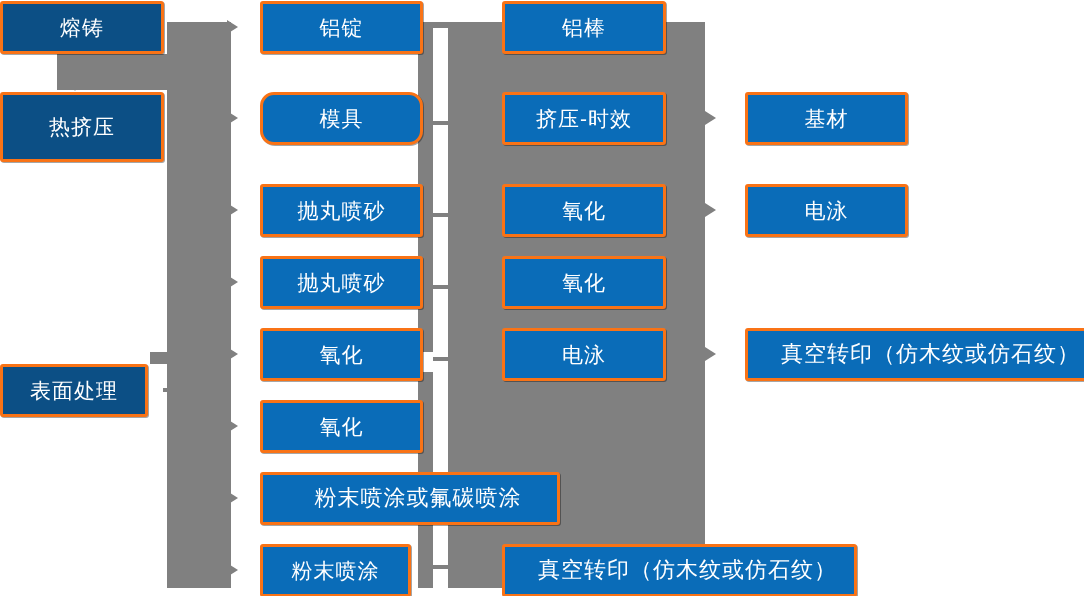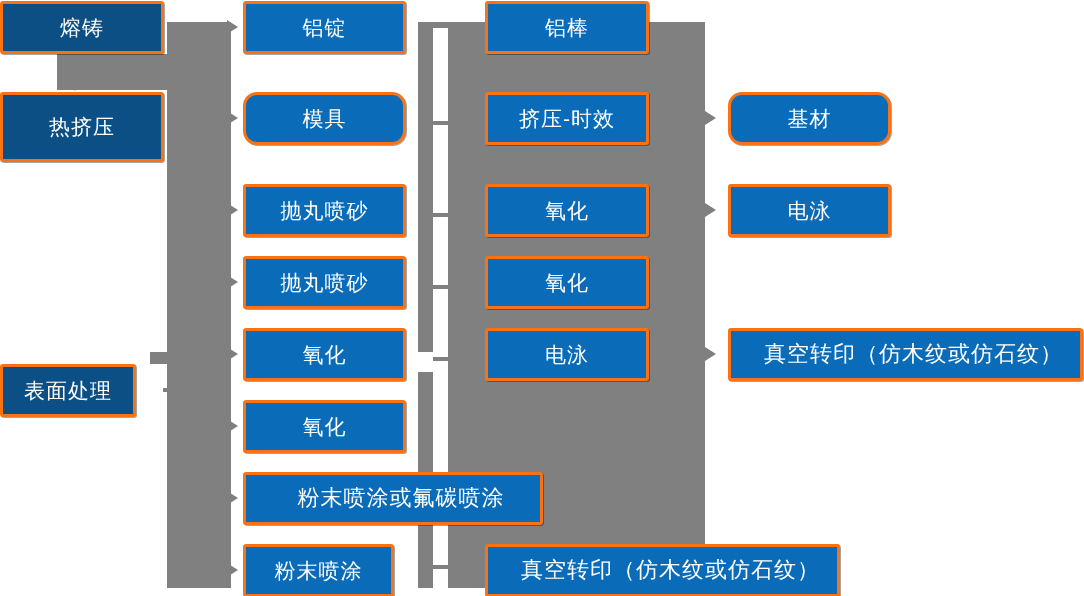--- a/index.html
+++ b/index.html
@@ -57,20 +57,21 @@
     box-shadow: 1px 1px 0 rgba(0,0,0,0.35);
     letter-spacing: 1px;
   }
   .node.dark {
     background: #0c4f85;
     font-size: 21px;
   }
   .node.bright {
     background: #0a6cb8;
     font-size: 21px;
+    margin-left: 17px;
   }
   .node.wide-label {
     font-size: 22px;
     padding-left: 16px;
   }
 </style>
 </head>
 <body>
 
 <div id="canvas">
@@ -112,35 +113,35 @@
   <div style="position:absolute; left:433px; top:569px; width:15px; height:27px; background:#ffffff;"></div>
 
   <div style="position:absolute; left:418px; top:352px; width:15px; height:20px; background:#ffffff;"></div>
 
   <div class="arrow-r" style="left:705px; top:111px;"></div>
   <div class="arrow-r" style="left:705px; top:203px;"></div>
   <div class="arrow-r" style="left:705px; top:347px;"></div>
 
   <div class="node dark" style="left:0px; top:1px; width:164px; height:53px;">熔铸</div>
   <div class="node dark" style="left:0px; top:92px; width:164px; height:70px;">热挤压</div>
-  <div class="node dark" style="left:0px; top:364px; width:136px; height:53px;">表面处理</div>
+  <div class="node dark" style="left:0px; top:364px; width:148px; height:53px;">表面处理</div>
 
   <div class="node bright" style="left:243px; top:1px; width:163px; height:53px;">铝锭</div>
   <div class="node bright" style="left:243px; top:92px; width:163px; height:53px;border-radius:14px;">模具</div>
   <div class="node bright" style="left:243px; top:184px; width:163px; height:53px;">抛丸喷砂</div>
   <div class="node bright" style="left:243px; top:256px; width:163px; height:53px;">抛丸喷砂</div>
   <div class="node bright" style="left:243px; top:328px; width:163px; height:53px;">氧化</div>
   <div class="node bright" style="left:243px; top:400px; width:163px; height:53px;">氧化</div>
   <div class="node bright wide-label" style="left:243px; top:472px; width:300px; height:53px;">粉末喷涂或氟碳喷涂</div>
   <div class="node bright" style="left:243px; top:544px; width:151px; height:53px;">粉末喷涂</div>
 
   <div class="node bright" style="left:485px; top:1px; width:164px; height:53px;">铝棒</div>
   <div class="node bright" style="left:485px; top:92px; width:164px; height:53px;">挤压-时效</div>
   <div class="node bright" style="left:485px; top:184px; width:164px; height:53px;">氧化</div>
   <div class="node bright" style="left:485px; top:256px; width:164px; height:53px;">氧化</div>
   <div class="node bright" style="left:485px; top:328px; width:164px; height:53px;">电泳</div>
   <div class="node bright wide-label" style="left:485px; top:544px; width:355px; height:53px;">真空转印（仿木纹或仿石纹）</div>
 
-  <div class="node bright" style="left:728px; top:92px; width:163px; height:53px;border-radius:14px;">基材</div>
+  <div class="node bright" style="left:728px; top:92px; width:163px; height:53px;">基材</div>
   <div class="node bright" style="left:728px; top:184px; width:163px; height:53px;">电泳</div>
   <div class="node bright wide-label" style="left:728px; top:328px; width:355px; height:53px;">真空转印（仿木纹或仿石纹）</div>
 
 </div>
 
 </body></html>

